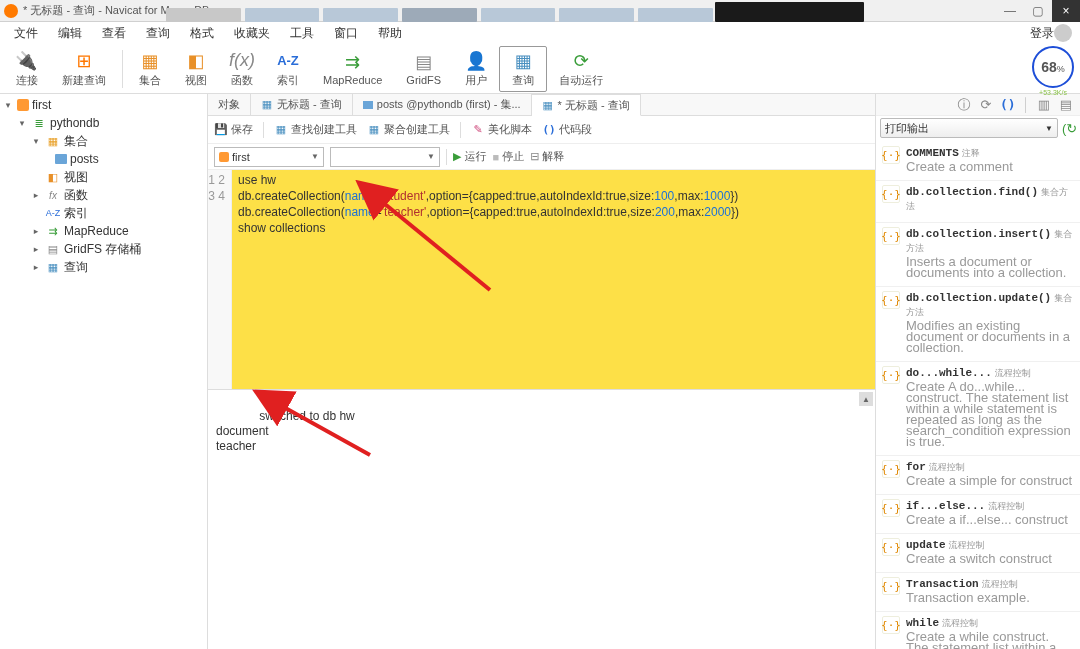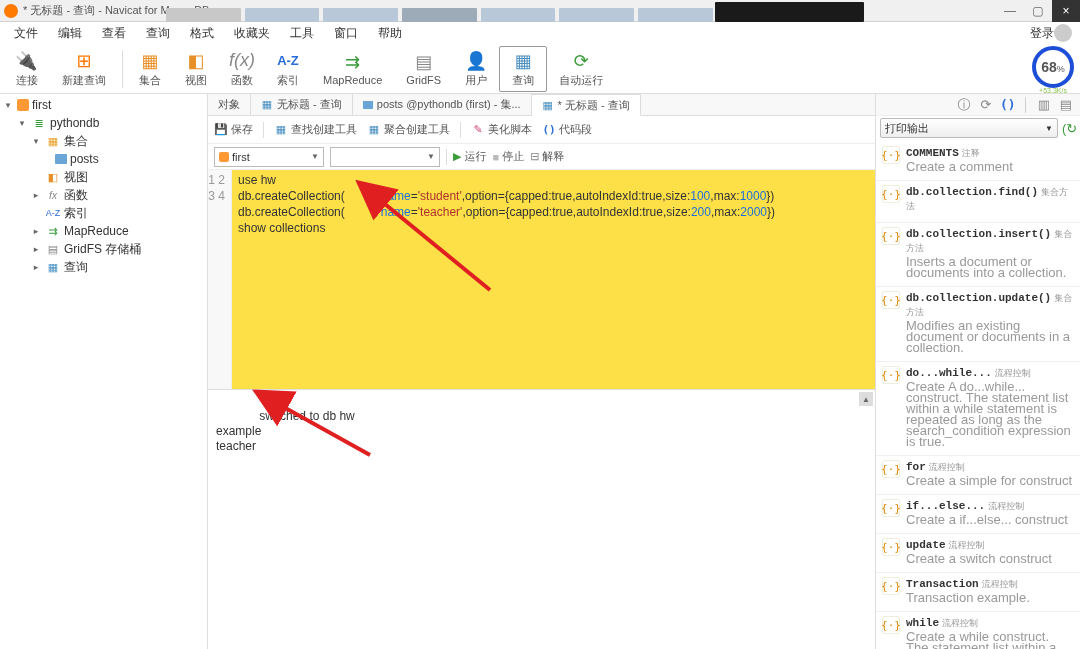--- a/index.html
+++ b/index.html
@@ -25,21 +25,21 @@
     .menubar .login { position: absolute; right: 8px; display: flex; align-items: center; }
     .menubar .avatar { width: 18px; height: 18px; background: #ccc; border-radius: 50%; }
     
     
     .ribbon { height: 50px; display: flex; align-items: center; padding: 2px 4px; background: #fff; border-bottom: 1px solid #ddd; gap: 0; position: relative; }
     .ribbon-btn { display: flex; flex-direction: column; align-items: center; justify-content: center; padding: 0 12px; height: 46px; cursor: pointer; color: #555; font-size: 11px; }
     .ribbon-btn .ico { width: 22px; height: 22px; display: flex; align-items: center; justify-content: center; font-size: 18px; margin-bottom: 1px; }
     .ribbon-btn.primary .ico { color: #ff7700; }
     .ribbon-btn.active { border: 1px solid #999; border-radius: 2px; }
     .ribbon .sep { width: 1px; height: 38px; background: #ddd; margin: 0 4px; }
-    .ribbon .gauge { position: absolute; right: 6px; top: 2px; width: 42px; height: 42px; border: 4px solid #1d4ed8; border-radius: 50%; display: flex; flex-direction: column; align-items: center; justify-content: center; font-size: 13px; color: #555; }
+    .ribbon .gauge { position: absolute; right: 6px; top: 2px; width: 42px; height: 42px; border: 2px solid #1d4ed8; border-radius: 50%; display: flex; flex-direction: column; align-items: center; justify-content: center; font-size: 13px; color: #555; }
     .gauge .pct { font-weight: bold; font-size: 14px;}
     .gauge .sub { font-size: 7px; color: #8bc34a; position: absolute; bottom: -10px; }
     
     
     .main { display: flex; height: calc(649px - 22px - 22px - 50px); }
     
     
     .tree-pane { width: 208px; border-right: 1px solid #ddd; padding: 2px; overflow: auto; }
     .tree-node { display: flex; align-items: center; height: 18px; font-size: 12px; color: #333; white-space: nowrap; }
     .tree-node .arrow { width: 12px; height: 12px; display: inline-flex; align-items: center; justify-content: center; font-size: 9px; color: #666; }
@@ -66,21 +66,21 @@
     .runbar { height: 26px; display: flex; align-items: center; padding: 0 6px; gap: 6px; border-bottom: 1px solid #eee; font-size: 11px; }
     .runbar .combo { height: 20px; border: 1px solid #bbb; background: #fff; display: flex; align-items: center; padding: 0 4px; min-width: 110px; justify-content: space-between; }
     .runbar .combo .arrow { color: #666; font-size: 8px; }
     .runbar .rbtn { display: flex; align-items: center; gap: 3px; color: #555; }
     .runbar .play { color: #3a9d3a; }
     .runbar .stop { color: #bbb; }
     
     .editor { flex: 1; display: flex; background: #fde047; font-family: Consolas, monospace; font-size: 12px; line-height: 16px; overflow: auto; min-height: 160px; position: relative; }
     .gutter { width: 24px; text-align: right; padding: 2px 6px 2px 0; color: #999; background: #f8f8f8; border-right: 1px solid #eee; }
     .code { padding: 2px 6px; white-space: pre; }
-    .kw-name { color: #1a70d8; margin-left: 36px; }
+    .kw-name { color: #1a70d8; }
     .kw-str { color: #b03030; }
     .kw-num { color: #1a70d8; }
     
     .bottom-tabs { height: 22px; border-top: 1px solid #ccc; border-bottom: 1px solid #ccc; background: #f0f0f0; display: flex; align-items: flex-end; font-size: 11px; }
     .btab { padding: 2px 10px; border: 1px solid #ccc; border-bottom: none; margin-right: -1px; background: #fff; height: 20px; }
     .btab.inactive { background: #f0f0f0; }
     
     .output { height: 260px; padding: 4px 8px; font-family: Consolas, monospace; font-size: 12px; line-height: 15px; overflow: auto; white-space: pre; position: relative; border-top: 1px solid #ddd; }
     .output .scroll { position: absolute; right: 2px; top: 2px; width: 14px; height: 14px; background: #ddd; display: flex; align-items: center; justify-content: center; font-size: 8px; color: #666; }
     
@@ -330,21 +330,21 @@
 4</div>
       <div class="code"><span>use hw</span>
 <span>db.createCollection(</span><span class="kw-name">name</span><span>=</span><span class="kw-str">'student'</span><span>,option={capped:</span><span>true</span><span>,autoIndexId:</span><span>true</span><span>,size:</span><span class="kw-num">100</span><span>,max:</span><span class="kw-num">1000</span><span>})</span>
 <span>db.createCollection(</span><span class="kw-name">name</span><span>=</span><span class="kw-str">'teacher'</span><span>,option={capped:</span><span>true</span><span>,autoIndexId:</span><span>true</span><span>,size:</span><span class="kw-num">200</span><span>,max:</span><span class="kw-num">2000</span><span>})</span>
 <span>show collections</span></div>
     </div>
 
 
     <div class="output">
       <div class="scroll">▲</div><span>switched to db hw</span>
-<span>example</span>
+<span>document</span>
 <span>teacher</span></div>
   </div>
 
   <div class="right-pane">
     <div class="right-top">
       <span class="iconbtn">ⓘ</span>
       <span class="iconbtn">⟳</span>
       <span class="iconbtn paren">()</span>
       <span class="pipe">│</span>
       <span class="iconbtn" style="color:#888">▥</span>

